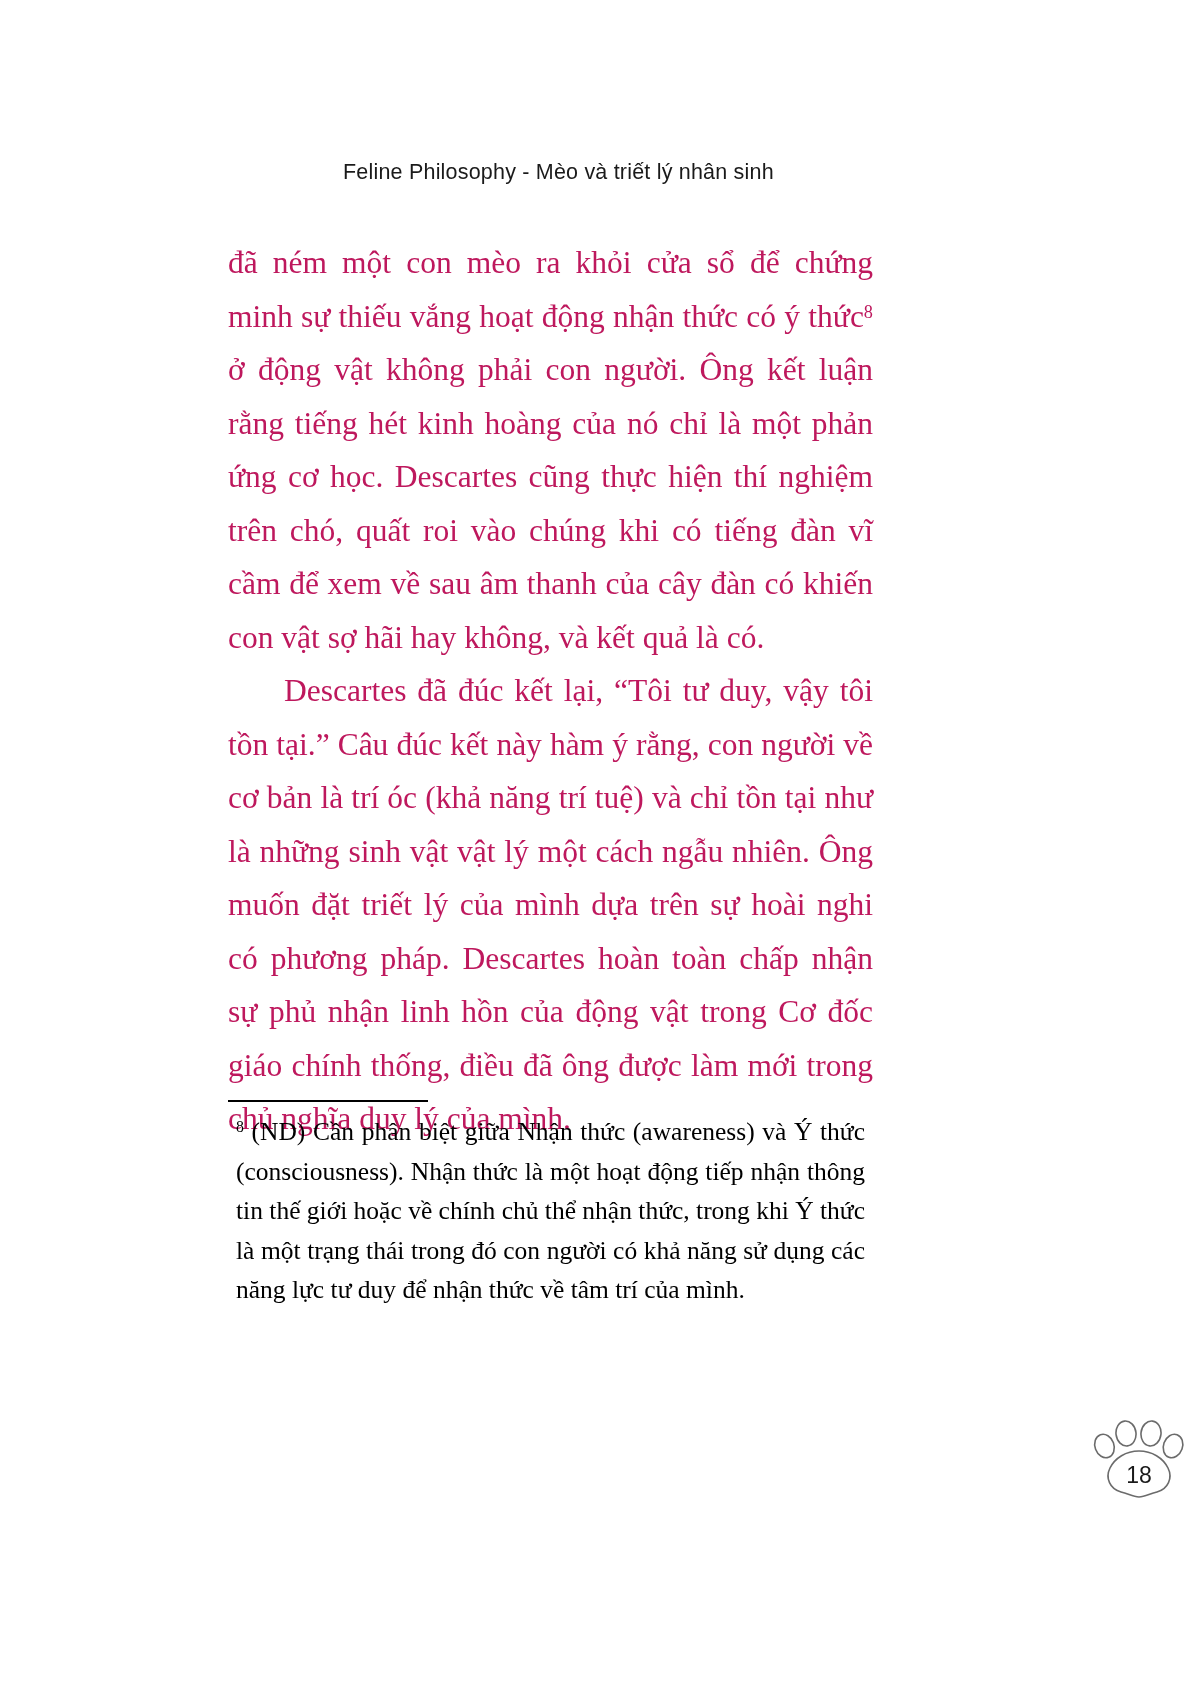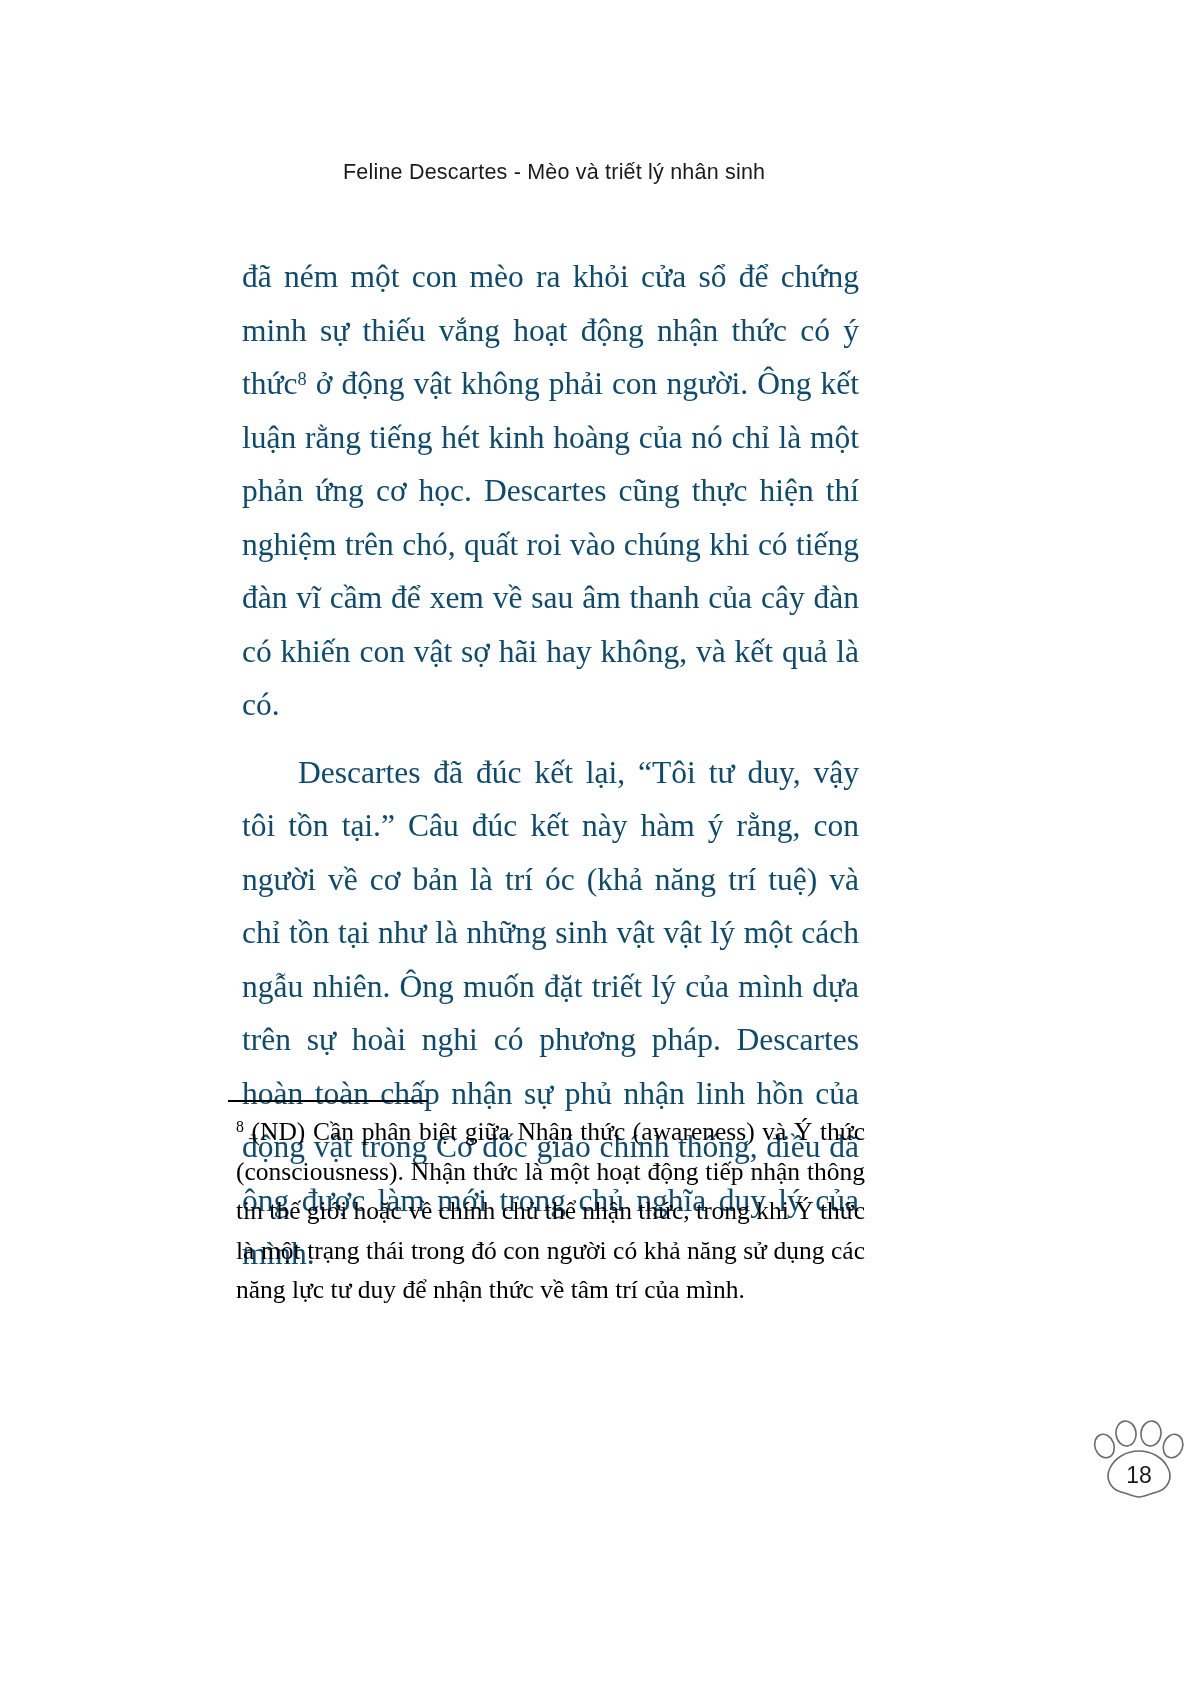--- a/index.html
+++ b/index.html
@@ -34,24 +34,24 @@
   .body-block {
     position: absolute;
     left: 228px;
     top: 236px;
     width: 645px;
   }
   .body-par {
     font-family: "Liberation Serif", "DejaVu Serif", serif;
     font-size: 31.5px;
     line-height: 53.5px;
-    color: #0c4a6e;
+    color: #be185d;
     text-align: justify;
     text-justify: inter-word;
-    margin: 14px;
+    margin: 0;
     -webkit-hyphens: none;
     hyphens: none;
   }
   .body-par + .body-par {
     margin-top: 0px;
     text-indent: 56px;
   }
   .body-par .sup {
     font-size: 0.58em;
     vertical-align: 0.52em;
@@ -118,21 +118,21 @@
     font-size: 23px;
     color: #1a1a1a;
     line-height: 1;
   }
 </style>
 </head>
 <body>
 
 <div class="page">
 
-  <div class="running-header">Feline Descartes - Mèo và triết lý nhân sinh</div>
+  <div class="running-header">Feline Philosophy - Mèo và triết lý nhân sinh</div>
 
   <div class="body-block">
 
     <p class="body-par"><span>đã ném một con mèo ra khỏi cửa sổ để chứng minh sự thiếu vắng hoạt động nhận thức có ý thức</span><span class="sup">8</span><span> ở động vật không phải con người. Ông kết luận rằng tiếng hét kinh hoàng của nó chỉ là một phản ứng cơ học. Descartes cũng thực hiện thí nghiệm trên chó, quất roi vào chúng khi có tiếng đàn vĩ cầm để xem về sau âm thanh của cây đàn có khiến con vật sợ hãi hay không, và kết quả là có.</span></p>
 
     <p class="body-par"><span>Descartes đã đúc kết lại, “Tôi tư duy, vậy tôi tồn tại.” Câu đúc kết này hàm ý rằng, con người về cơ bản là trí óc (khả năng trí tuệ) và chỉ tồn tại như là những sinh vật vật lý một cách ngẫu nhiên. Ông muốn đặt triết lý của mình dựa trên sự hoài nghi có phương pháp. Descartes hoàn toàn chấp nhận sự phủ nhận linh hồn của động vật trong Cơ đốc giáo chính thống, điều đã ông được làm mới trong chủ nghĩa duy lý của mình.</span></p>
 
   </div>
 
   <div class="footnote-block">

